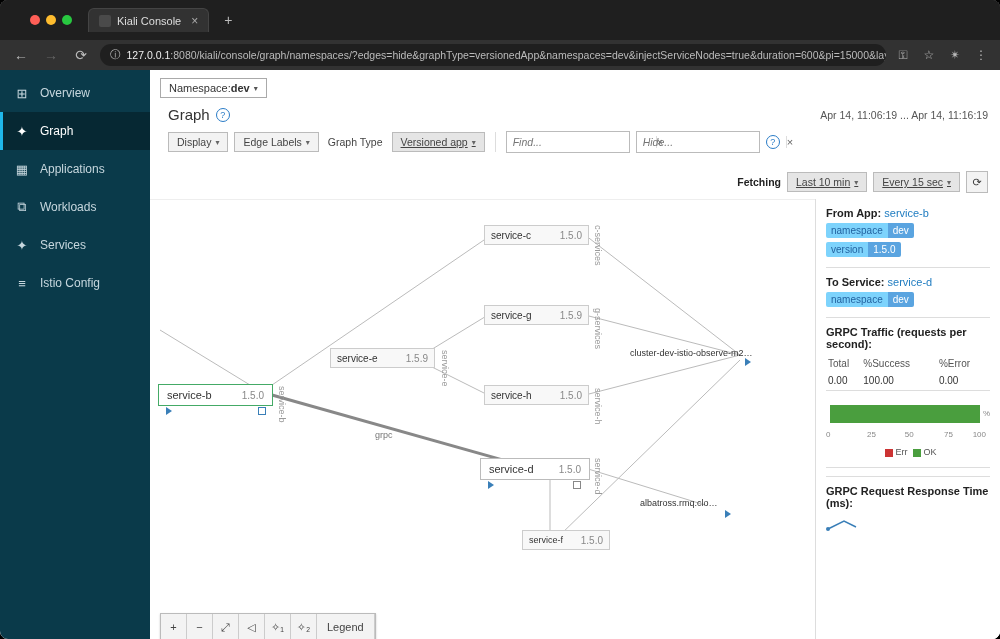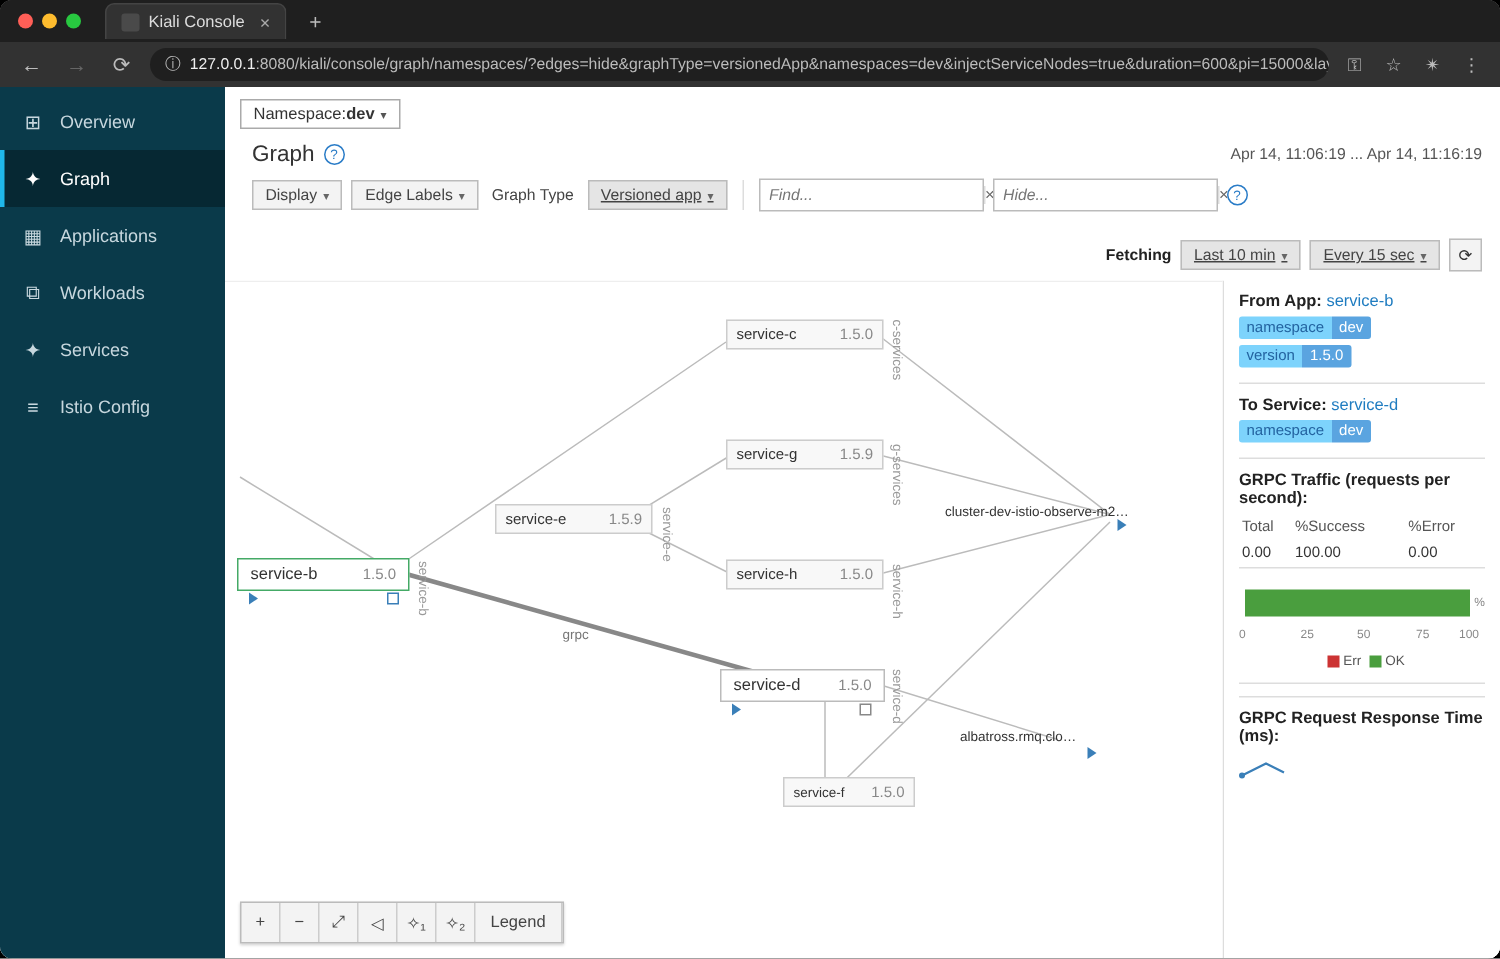--- a/index.html
+++ b/index.html
@@ -1,19 +1,19 @@
 <!DOCTYPE html>
 <html><head>
 <meta charset="utf-8">
 <style>
 * { box-sizing: border-box; margin: 0; padding: 0; font-family: -apple-system, "Helvetica Neue", Arial, sans-serif; }
 body { background:#000; width:1000px; height:639px; overflow:hidden; font-size:11px; color:#333; }
 .chrome-frame { width:1000px; height:639px; border-radius:8px; overflow:hidden; background:#fff; box-shadow:inset 0 0 0 1px #222; }
 .chrome-top { background:#2a2a2a; }
-.tab-strip { height:28px; display:flex; align-items:center; padding:0 8px; background:#1f1f1f; }
+.tab-strip { height:40px; display:flex; align-items:center; padding:0 26px; background:#1f1f1f; }
 .traffic-lights { display:flex; gap:6px; padding:0 8px 0 4px; }
 .traffic-lights span { width:10px; height:10px; border-radius:50%; display:inline-block; }
 .tl-close { background:#ff5f57; } .tl-min { background:#febc2e; } .tl-max { background:#28c840; }
 .browser-tab { display:flex; align-items:center; gap:6px; background:#323232; color:#ddd; height:24px; padding:0 10px; border-radius:6px 6px 0 0; font-size:11px; margin-left:8px; border-top:1px solid #444; border-left:1px solid #444; border-right:1px solid #444;}
 .favicon { width:12px; height:12px; background:#4a4a4a; border-radius:2px; display:inline-block; }
 .browser-tab .close-x { color:#aaa; font-size:12px; margin-left:4px; }
 .new-tab-btn { margin-left:8px; color:#bbb; width:22px; height:22px; display:flex; align-items:center; justify-content:center; border-radius:4px; font-size:14px;}
 .url-bar { height:30px; display:flex; align-items:center; gap:8px; padding:0 10px; background:#323232; }
 .nav-btn { width:22px; height:22px; color:#bbb; display:flex; align-items:center; justify-content:center; font-size:14px; border-radius:50%; }
 .nav-btn.disabled { color:#666; }
@@ -41,21 +41,21 @@
 .ns-pill .caret{ margin-left:4px; font-size:8px; color:#555;}
 .page-title-row { display:flex; align-items:center; justify-content:space-between; padding:4px 12px 4px 18px; }
 .page-title { font-size:15px; color:#333; display:flex; align-items:center; gap:6px;}
 .help-circle { width:14px; height:14px; border:1px solid #2a7cc7; color:#2a7cc7; border-radius:50%; font-size:9px; line-height:12px; text-align:center;}
 .timestamp { font-size:10.5px; color:#555;}
 .toolbar { display:flex; align-items:center; gap:6px; padding:4px 12px 6px 18px; flex-wrap:wrap;}
 .tb-btn { border:1px solid #bbb; background:#f3f3f3; padding:3px 8px; font-size:10.5px; color:#444; display:inline-flex; align-items:center; gap:4px;}
 .tb-btn.flat { background:#e5e5e5;text-decoration:underline;}
 .tb-caret { font-size:8px; color:#666;}
 .tb-sep { width:1px; height:20px; background:#ddd; margin:0 4px;}
-.find-box { display:flex; align-items:center; border:1px solid #bbb; height:22px; width:150px;}
+.find-box { display:flex; align-items:center; border:1px solid #bbb; height:22px; width:124px;}
 .find-box input{ border:0; outline:0; flex:1; padding:0 6px; font-size:10.5px; font-style:italic; color:#888; background:transparent;}
 .find-box .clr{ width:18px; text-align:center; color:#666; border-left:1px solid #ddd; font-size:11px;}
 .toolbar-right { margin-left:auto; display:flex; align-items:center; gap:6px;margin-top:12px;}
 .fetching { font-size:10.5px; font-weight:bold; color:#222;}
 .refresh-btn { width:22px; height:22px; border:1px solid #bbb; display:flex; align-items:center; justify-content:center; background:#f3f3f3;}
 .workspace { flex:1; display:flex; overflow:hidden; }
 .canvas { flex:1; position:relative; background:#fff; border-top:1px solid #eee;}
 .edge { stroke:#bbb; stroke-width:1; fill:none;}
 .edge.heavy { stroke:#888; stroke-width:3;}
 .edge-label{ font-size:9px; fill:#777;}

